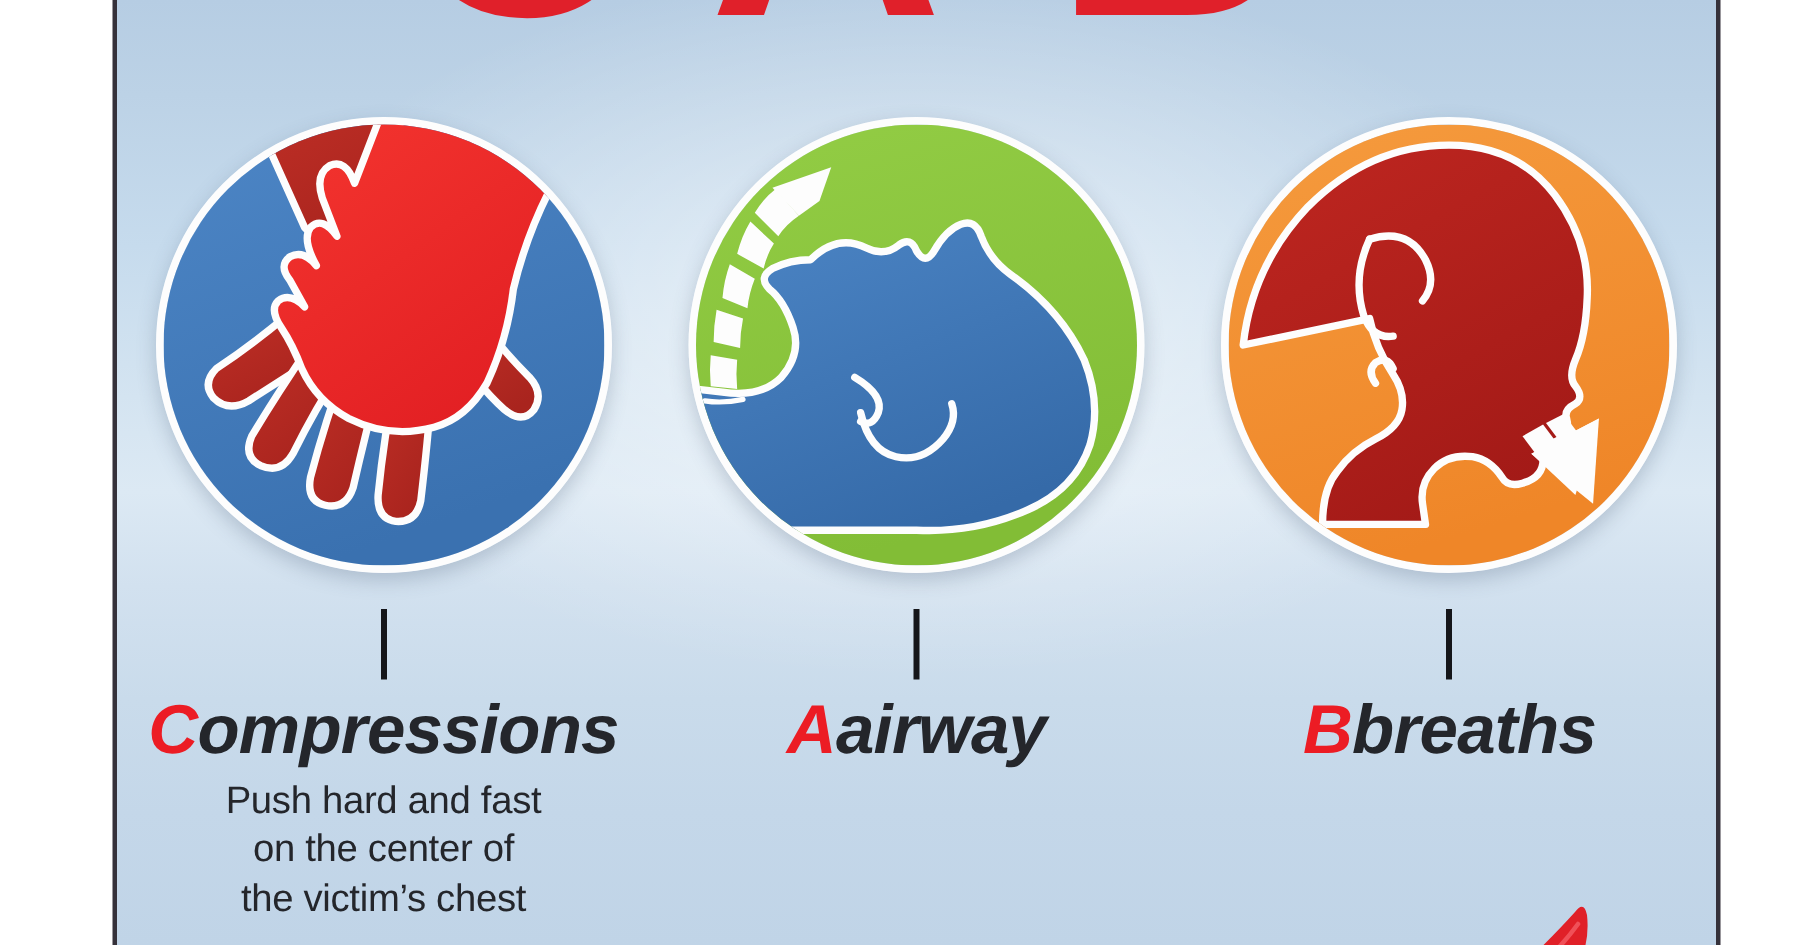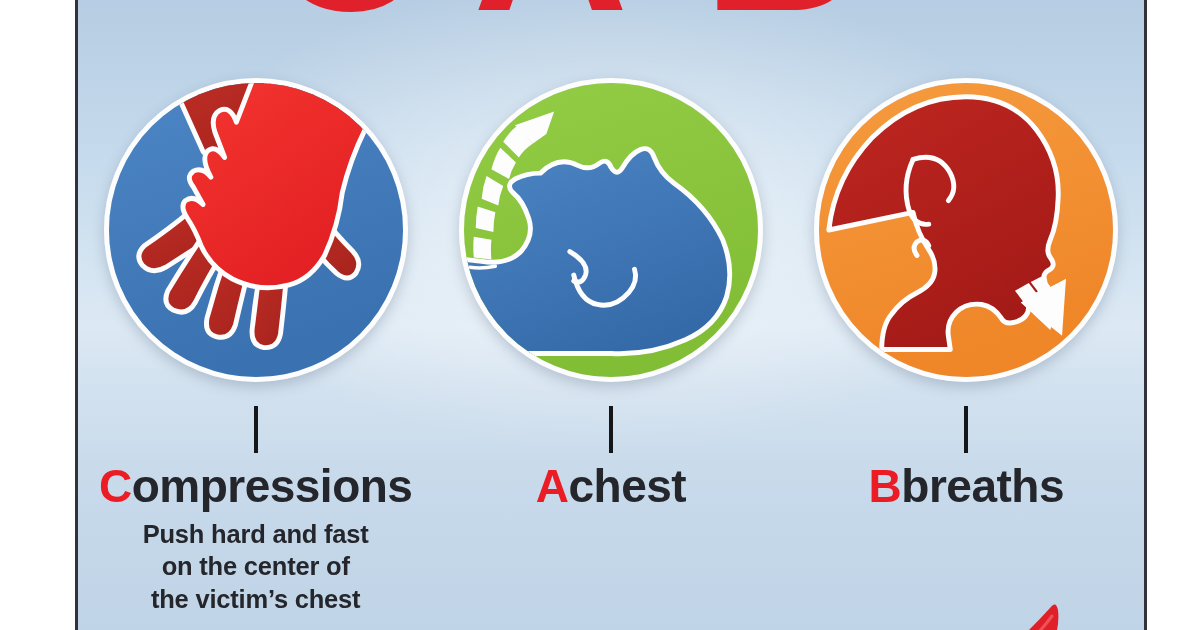--- a/index.html
+++ b/index.html
@@ -86,28 +86,29 @@
   }
 
   .heading {
     margin-top:10px;
     font-size:46px;
     line-height:1.0;
     font-weight:bold;
     color:#24262b;
     white-space:nowrap;
     letter-spacing:-0.5px;
+    font-style:italic;
   }
   .heading .cap { color:#ec1c24; }
 
   .desc {
     margin-top:9px;
     font-size:25.5px;
     line-height:1.27;
-    font-weight:bold;
+    font-weight:normal;
     color:#24262b;
     text-align:center;
     letter-spacing:-0.2px;
   }
 
   
   #corner-swoosh {
     position:absolute;
     right:52px; bottom:-30px;
     width:90px; height:66px;
@@ -235,21 +236,21 @@
               <path d="M18 118 Q19 106 23 95 L40 105 Q36 115 35 125 Z"></path>
               <path d="M12 148 Q12 137 14 126 L32 132 Q30 142 30 152 Z"></path>
               <path d="M10 178 Q9 167 10 157 L28 160 Q27 170 28 180 Z"></path>
             </g>
             <path d="M6 188 Q18 190 32 187" fill="none" stroke="#fdfdfd" stroke-width="3.5" stroke-linecap="round"></path>
           </svg>
         </div>
       </div>
       <div class="tick"></div>
       <div class="heading">
-        <span class="cap">A</span><span>chest</span>
+        <span class="cap">A</span><span>airway</span>
       </div>
     </div>
 
     <div class="column">
       <div class="circle-wrap">
         <div class="disc">
           <svg viewBox="0 0 300 300" xmlns="http://www.w3.org/2000/svg">
             <defs>
               <linearGradient id="g3orange" x1="0" y1="0" x2="0.3" y2="1">
                 <stop offset="0%" stop-color="#f59b3e"></stop>

